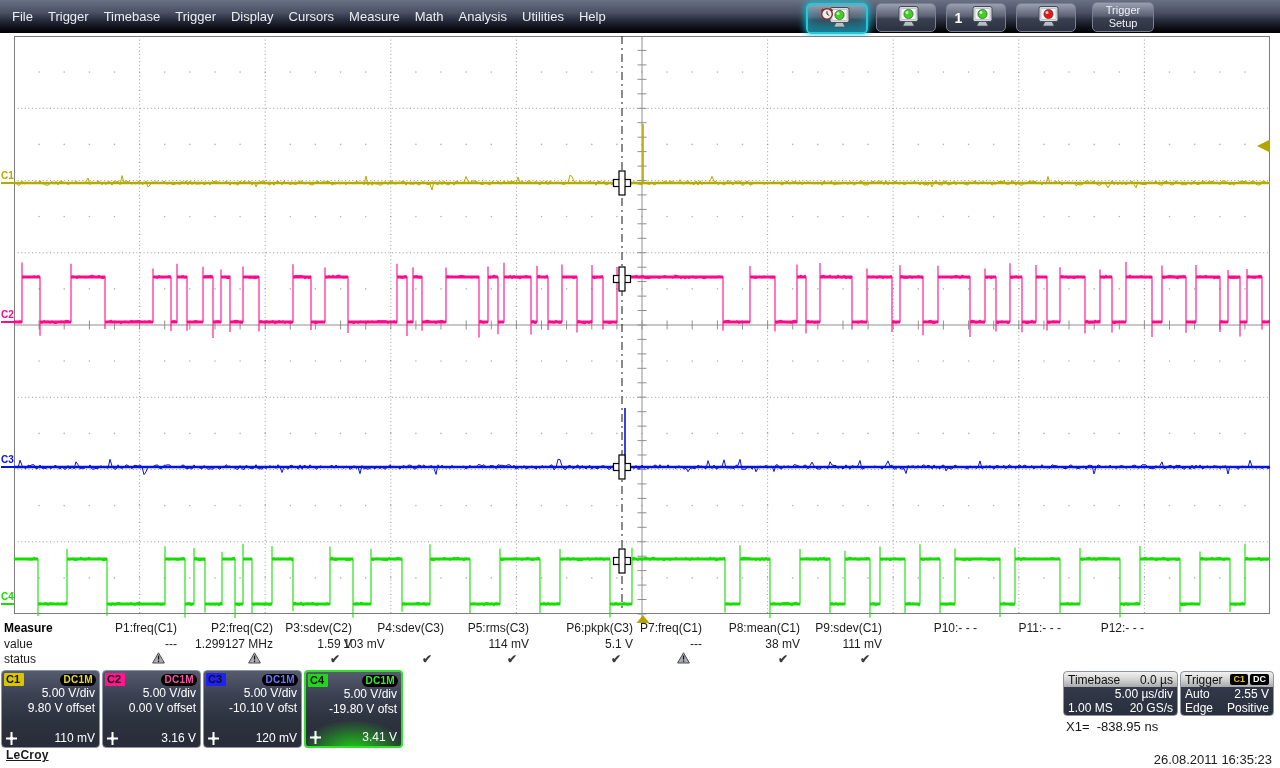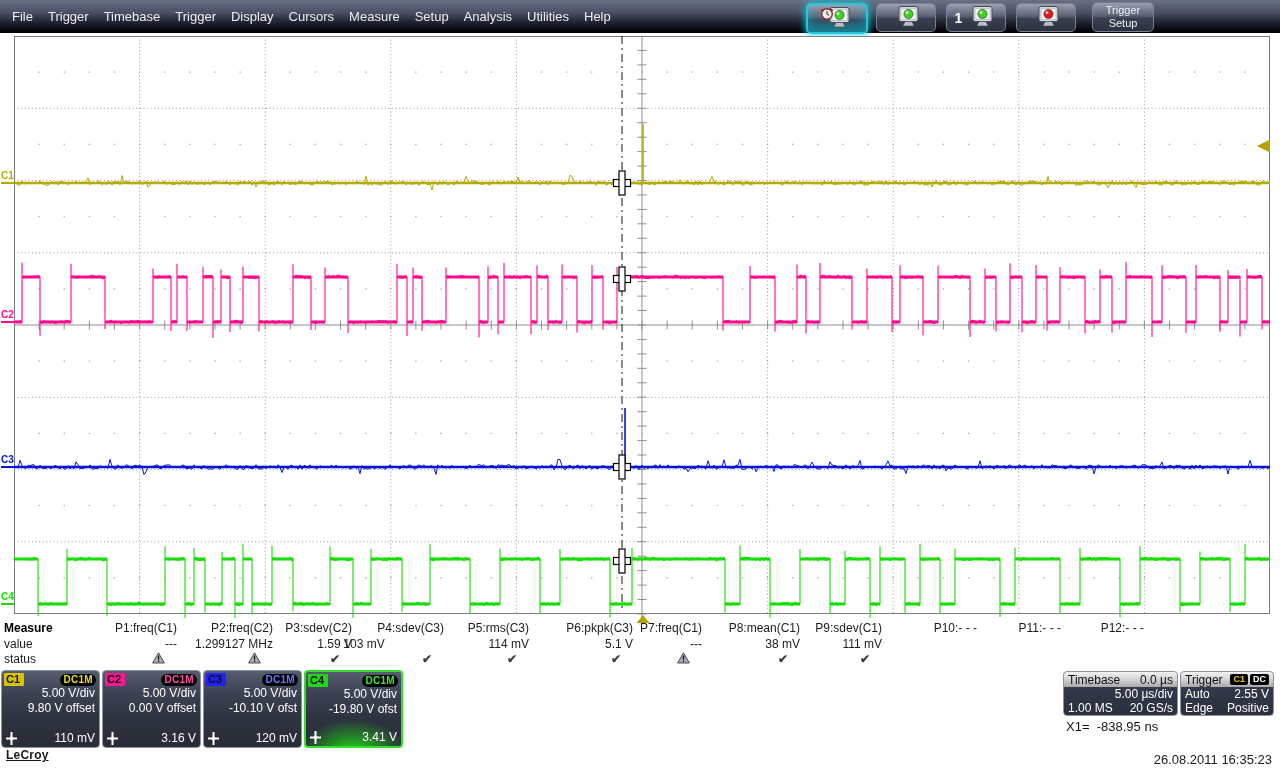--- a/index.html
+++ b/index.html
@@ -61,21 +61,21 @@
 
   <div id="menubar">
     <div id="menu-items">
         <div class="menu-item">File</div>
         <div class="menu-item">Trigger</div>
         <div class="menu-item">Timebase</div>
         <div class="menu-item">Trigger</div>
         <div class="menu-item">Display</div>
         <div class="menu-item">Cursors</div>
         <div class="menu-item">Measure</div>
-        <div class="menu-item">Setup</div>
+        <div class="menu-item">Math</div>
         <div class="menu-item">Analysis</div>
         <div class="menu-item">Utilities</div>
         <div class="menu-item">Help</div>
       </div>
     <div id="toolbar-buttons">
         <div class="tb-btn sel" style="left: 806px;">
           <svg width="34" height="25" viewBox="0 0 34 25">
             <rect x="10" y="1.5" width="19" height="15" rx="2" fill="#d7dae0" stroke="#454a55"></rect>
             <rect x="12" y="3.5" width="15" height="11" rx="1" fill="#f3f4f6" stroke="#9aa0ab" stroke-width=".5"></rect>
             <circle cx="19.5" cy="9" r="4.6" fill="#3ed41e" stroke="#333" stroke-width=".6"></circle>

